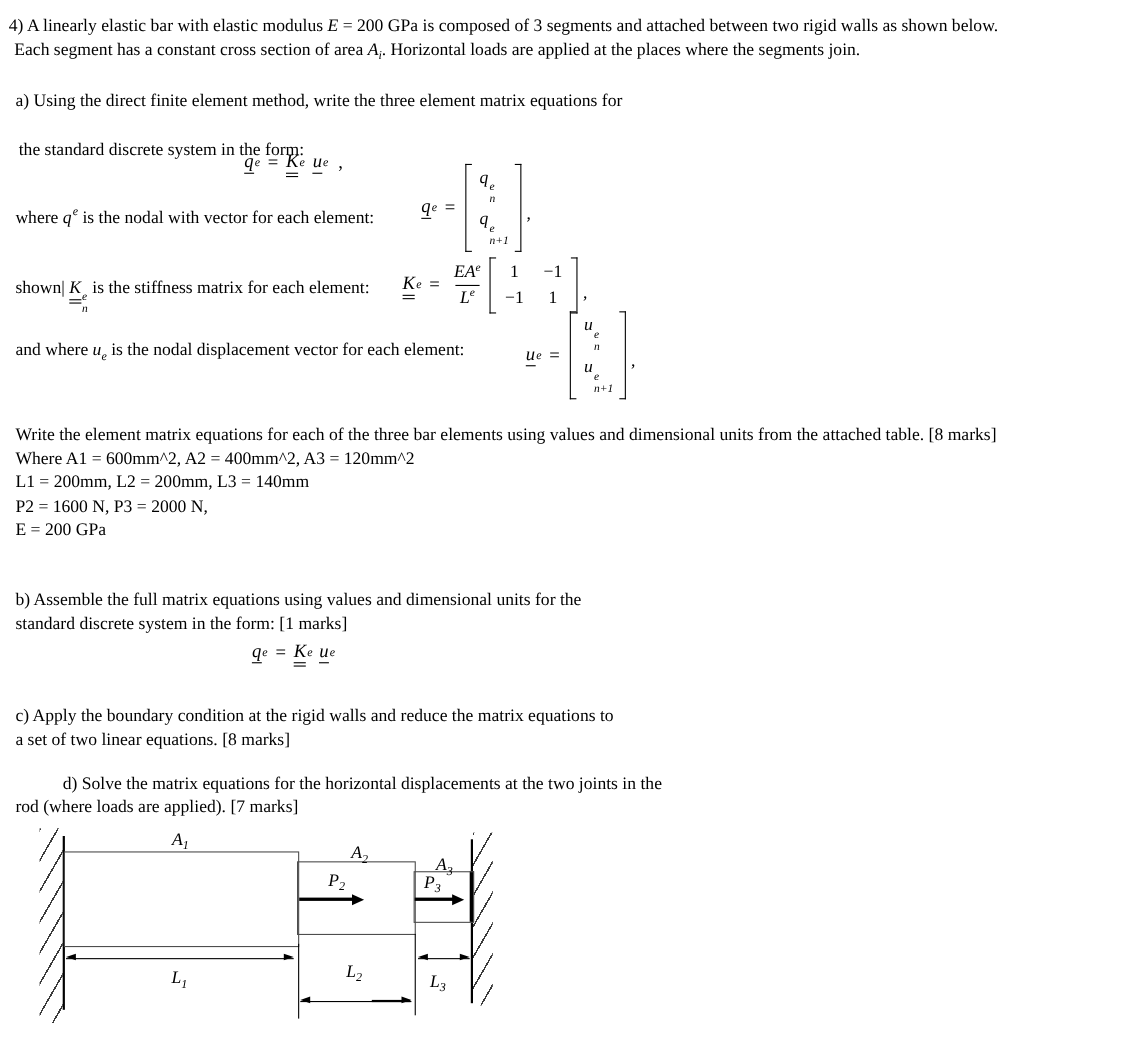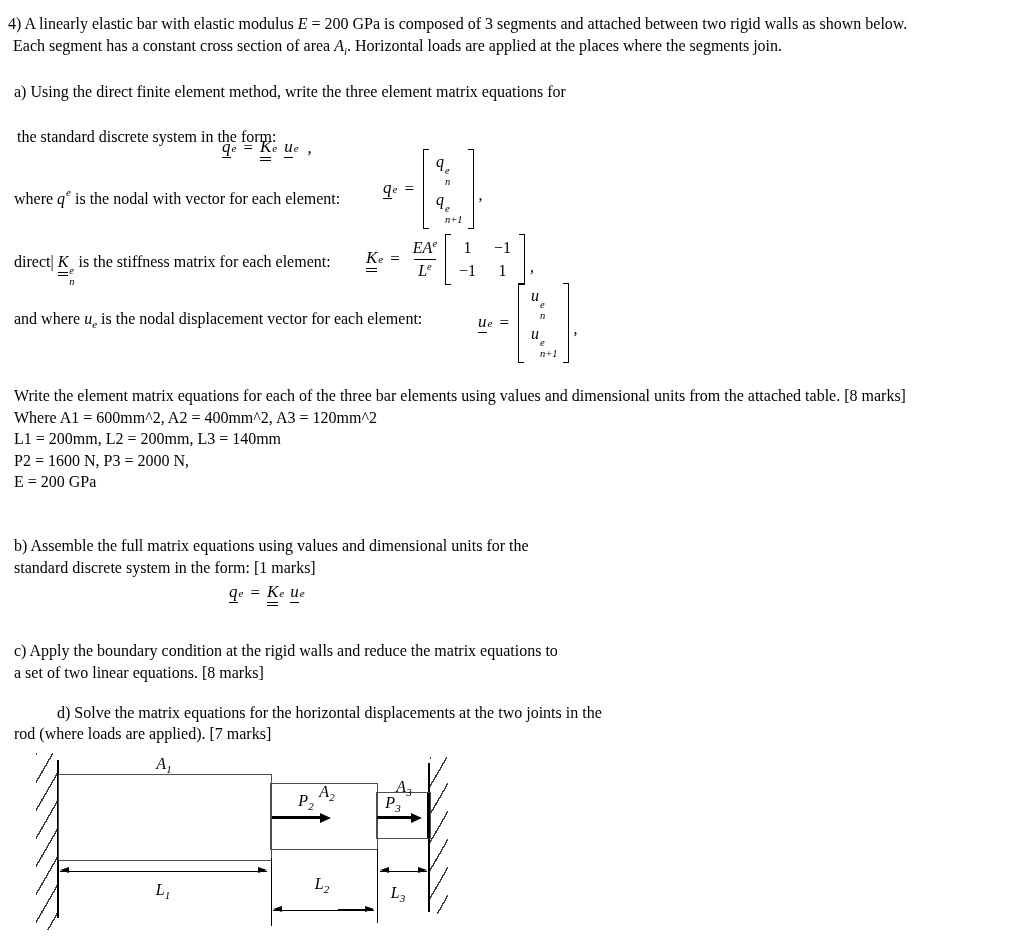--- a/index.html
+++ b/index.html
@@ -80,21 +80,21 @@
         <span class="ent"><span class="it">q</span><span class="stack">
               <span>e</span>
               <span>n+1</span>
             </span></span>
       </span>
       <span class="br"></span>
     </span>
     <span class="vcomma">,</span>
   </div>
 
-  <div class="txt" style="left:14px; top:251px;"><span>direct| </span><span class="ul2" style="font-size:16px;">K</span><span class="stack">
+  <div class="txt" style="left:14px; top:251px;"><span>shown| </span><span class="ul2" style="font-size:16px;">K</span><span class="stack">
         <span>e</span>
         <span>n</span>
       </span><span> is the stiffness matrix for each element:</span></div>
   <div class="eqrow" style="left:366px; top:228px; height:62px;">
     <span class="ul2">K</span>
       <span class="msup">e</span>
     <span class="eqs">=</span>
     <span class="frac">
       <span class="fnum"><span class="it">EA</span><span class="fsup">e</span></span>
       <span class="fden"><span class="it">L</span><span class="fsup">e</span></span>
@@ -186,21 +186,21 @@
     <div class="ln" style="left:273px; top:909.5px; width:101px; height:1.2px;"></div>
     <div class="ln" style="left:338px; top:908.5px; width:35px; height:2.6px;"></div>
     <div class="ah dim-l" style="left:273px; top:906px;"></div>
     <div class="ah dim-r" style="left:365px; top:906px;"></div>
 
     <div class="ln" style="left:380px; top:870.5px; width:47px; height:1.2px;"></div>
     <div class="ah dim-l" style="left:380px; top:867px;"></div>
     <div class="ah dim-r" style="left:418px; top:867px;"></div>
 
     <div class="dlbl" style="left:164px; top:755px;"><span>A</span><sub>1</sub></div>
-    <div class="dlbl" style="left:327px; top:767px;margin-top:16px;"><span>A</span><sub>2</sub></div>
+    <div class="dlbl" style="left:327px; top:767px;"><span>A</span><sub>2</sub></div>
     <div class="dlbl" style="left:404px; top:778px;"><span>A</span><sub>3</sub></div>
     <div class="dlbl" style="left:306px; top:792px;"><span>P</span><sub>2</sub></div>
     <div class="dlbl" style="left:393px; top:794px;"><span>P</span><sub>3</sub></div>
     <div class="dlbl" style="left:163px; top:881px;"><span>L</span><sub>1</sub></div>
     <div class="dlbl" style="left:322px; top:875px;"><span>L</span><sub>2</sub></div>
     <div class="dlbl" style="left:398px; top:884px;"><span>L</span><sub>3</sub></div>
   </div>
 
 </div>
 

